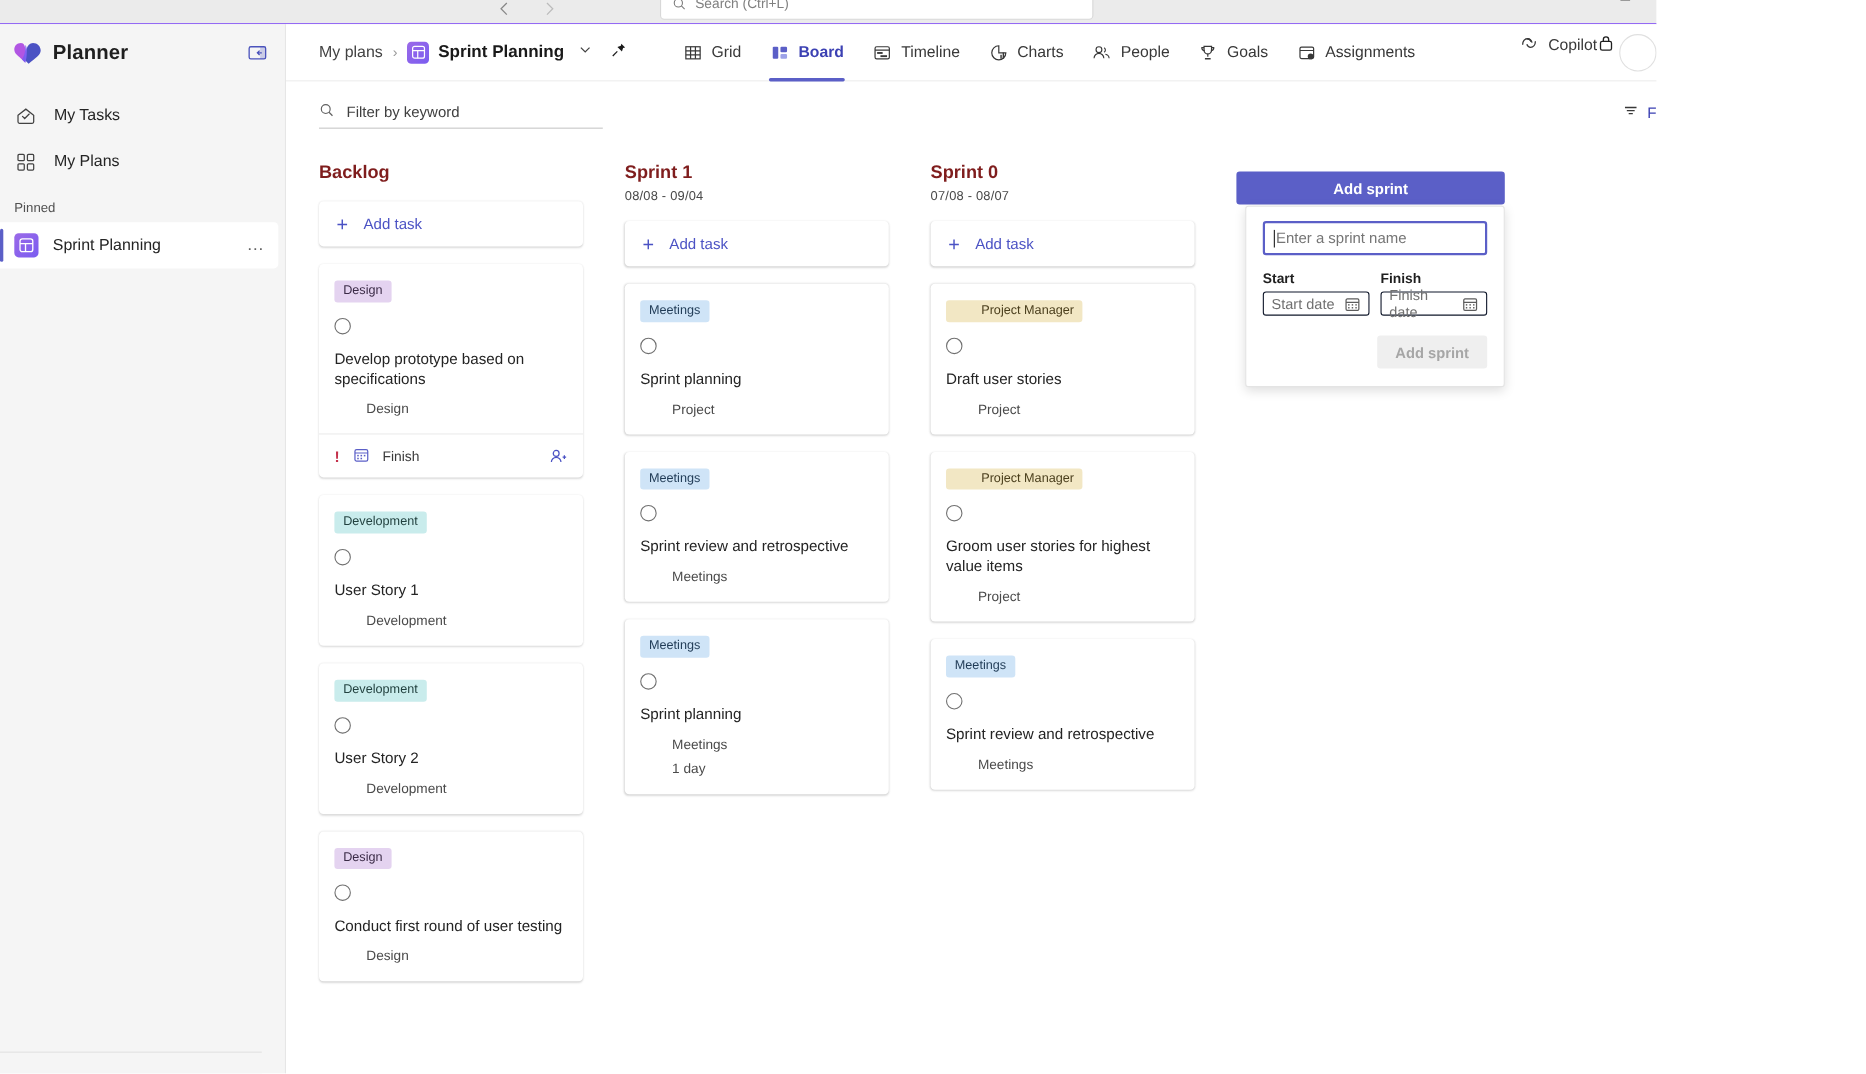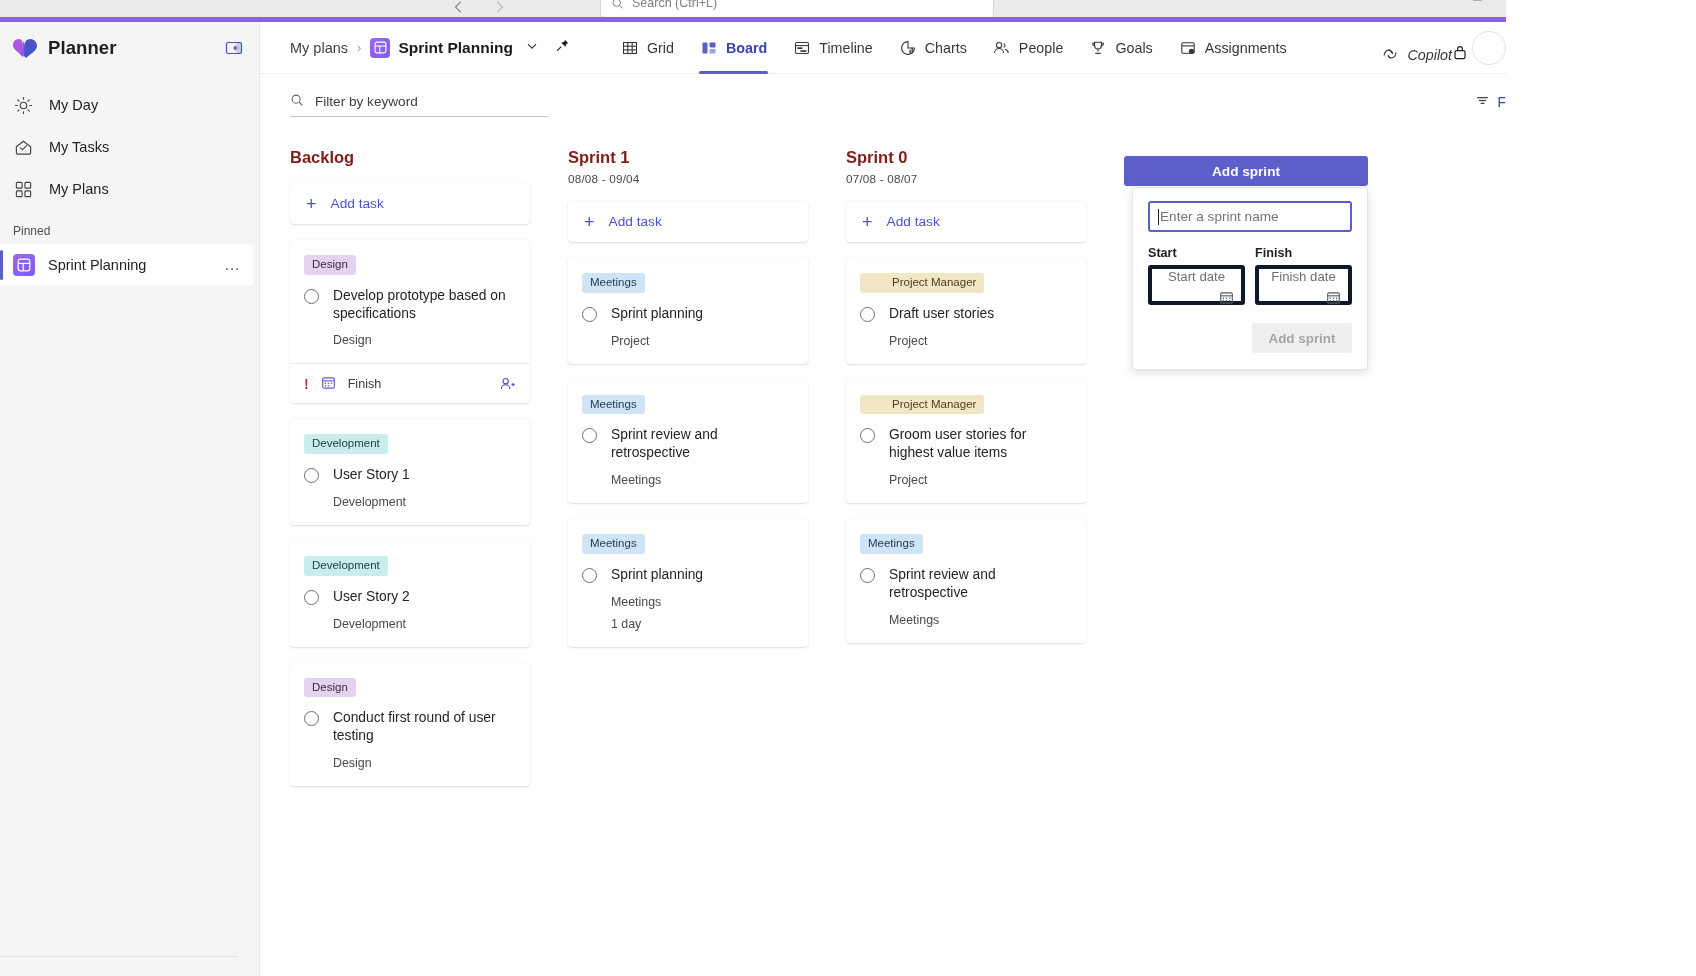--- a/index.html
+++ b/index.html
@@ -7,21 +7,21 @@
     width: 1696px; height: 976px;
     font-family: "Liberation Sans", sans-serif;
     background: #ffffff; overflow: hidden;
     -webkit-font-smoothing: antialiased;
   }
   #root { position: relative; width: 1696px; height: 976px; background:#fff; }
 
   
   .appstrip {
     position:absolute; left:0; top:0; width:1506px; height:22px;
-    background:#ebebeb; border-bottom:5px solid #8b5cf6;
+    background:#ebebeb; border-bottom:1px solid #8b5cf6;
     display:flex; align-items:center; overflow:hidden;
   }
   .appstrip-right { position:absolute; left:1506px; top:0; width:190px; height:22px; background:#fff;}
   .strip-nav { display:flex; align-items:center; gap:26px; margin-left:452px; color:#6b6b6b;}
   .strip-search {
     position:absolute; left:600px; top:-12px; width:394px; height:30px;
     background:#fff; border:1px solid #d8d8d8; border-radius:4px;
     display:flex; align-items:center; gap:8px; padding:0 10px;
     font-size:12.5px; color:#808080;
   }
@@ -78,21 +78,21 @@
     display:flex; align-items:center; gap:8px; height:52px; padding:0 11px;
     font-size:14.3px; color:#383838; cursor:pointer; position:relative;
   }
   .tab.active { color:#3c41b3; font-weight:600; }
   .tab.active::after{
     content:""; position:absolute; left:10px; right:10px; bottom:0; height:2.5px;
     background:#5b5fc7; border-radius:2px;
   }
   .tab .ico { display:flex; align-items:center; justify-content:center; width:18px; height:18px;}
 
-  .topbar-right { margin-left:auto; display:flex; align-items:flex-end; padding-right:0;font-style:italic;}
+  .topbar-right { margin-left:auto; display:flex; align-items:flex-start; padding-right:0;}
   .copilot { display:flex; align-items:center; gap:8px; font-size:14.3px; color:#383838; cursor:pointer;}
   .lock-ico { color:#1f1f1f; cursor:pointer; }
   .avatar-slot { width:34px; height:34px; border:1px solid #e0e0e0; border-radius:50%; margin-left:4px; background:#fff;}
 
   
   .filterrow { height:56px; display:flex; align-items:center; padding-left:30px; }
   .search-box {
     width:258px; display:flex; align-items:center; gap:11px;
     border-bottom:1px solid #c7c7c7; height:30px; font-size:13.6px; color:#404040;
   }
@@ -117,21 +117,21 @@
 
   .task { padding:14px 14px 16px 14px; }
   .chip {
     display:inline-block; font-size:11.5px; padding:3px 8px 4px; border-radius:3px;
     line-height:1.1; margin-bottom:12px;
   }
   .chip.design      { background:#e4d3f0; color:#3b2b47; }
   .chip.development { background:#c9ecec; color:#22413f; }
   .chip.meetings    { background:#cfe4f7; color:#1f3a55; }
   .chip.pm          { background:#f2e7c4; color:#4a3e1c;padding-left:32px; }
-  .task-row { display:flex; align-items:flex-start; gap:14px; }
+  .task-row { display:flex; align-items:flex-start; gap:14px;flex-direction:column; }
   .radio { width:15px; height:15px; border:1.3px solid #707070; border-radius:50%; flex:none; margin-top:2px; cursor:pointer;}
   .task-title { font-size:13.8px; color:#242424; line-height:1.3; }
   .task-meta { font-size:12.4px; color:#4a4a4a; margin:11px 0 0 29px; }
   .task-meta + .task-meta { margin-top:8px; }
 
   .card-foot {
     border-top:1px solid #ebebeb; height:40px; display:flex; align-items:center;
     padding:0 14px; gap:12px; font-size:12.6px; color:#3a3a3a;
   }
   .bang { color:#c4314b; font-weight:700; font-size:14px; }
@@ -152,23 +152,23 @@
   .sprint-name-input {
     width:100%; height:31px; border:2px solid #5b5fc7; border-radius:3px;
     display:flex; align-items:center; padding:0 8px;
     font-size:13.6px; color:#757575; position:relative;
   }
   .caret { width:1px; height:16px; background:#1f1f1f; margin-right:1px; }
   .dates { display:flex; gap:10px; margin-top:14px;}
   .date-col { width:100px; }
   .date-label { font-size:12.6px; font-weight:700; color:#1f1f1f; margin-bottom:5px;}
   .date-input {
-    height:40px; border:4px solid #0f172a; border-radius:3px;
+    height:22px; border:1px solid #0f172a; border-radius:3px;
     display:flex; align-items:center; padding:0 7px; gap:6px;
-    font-size:13.2px; color:#707070;flex-direction:column;
+    font-size:13.2px; color:#707070;
   }
   .date-input .cal { margin-left:auto; color:#5c5c5c; display:flex;}
   .sprint-submit {
     margin-top:18px; margin-left:auto; width:100px; height:30px;
     background:#efefef; color:#a6a6a6; border-radius:3px;
     display:flex; align-items:center; justify-content:center;
     font-size:13.4px; font-weight:700;
   }
   .submit-row { display:flex; }
 
@@ -221,38 +221,20 @@
       <span class="collapse-btn">
         <svg width="18" height="16" viewBox="0 0 18 16">
           <rect x="1.5" y="2.5" width="15" height="11" rx="1.5" fill="none" stroke="#4b53bc" stroke-width="1.2"></rect>
           <rect x="11.5" y="2.5" width="5" height="11" fill="#4b53bc" opacity=".25"></rect>
           <path d="M9 8 h4 M11 6 l-2 2 l2 2" fill="none" stroke="#4b53bc" stroke-width="1.2"></path>
         </svg>
       </span>
     </div>
 
     <div class="sb-nav">
-      <div class="sb-item">
-        <span class="ico">
-          <svg width="19" height="19" viewBox="0 0 20 20">
-            <circle cx="10" cy="10" r="3.4" fill="none" stroke="#424242" stroke-width="1.2"></circle>
-            <g stroke="#424242" stroke-width="1.2" stroke-linecap="round">
-              <line x1="10" y1="1.6" x2="10" y2="3.4"></line>
-                <line x1="10" y1="16.6" x2="10" y2="18.4"></line>
-              <line x1="1.6" y1="10" x2="3.4" y2="10"></line>
-                <line x1="16.6" y1="10" x2="18.4" y2="10"></line>
-              <line x1="4" y1="4" x2="5.3" y2="5.3"></line>
-                <line x1="14.7" y1="14.7" x2="16" y2="16"></line>
-              <line x1="16" y1="4" x2="14.7" y2="5.3"></line>
-                <line x1="5.3" y1="14.7" x2="4" y2="16"></line>
-            </g>
-          </svg>
-        </span>
-        <span>My Day</span>
-      </div>
       <div class="sb-item">
         <span class="ico">
           <svg width="19" height="19" viewBox="0 0 20 20">
             <path d="M2.5 9.2 L10 3.4 L17.5 9.2 V15.5 a1.4 1.4 0 0 1-1.4 1.4 H3.9 A1.4 1.4 0 0 1 2.5 15.5 z" fill="none" stroke="#424242" stroke-width="1.2"></path>
             <path d="M6.8 10.3 l2.1 2.1 l4.3 -4.3" fill="none" stroke="#424242" stroke-width="1.2" stroke-linecap="round"></path>
           </svg>
         </span>
         <span>My Tasks</span>
       </div>
       <div class="sb-item">

